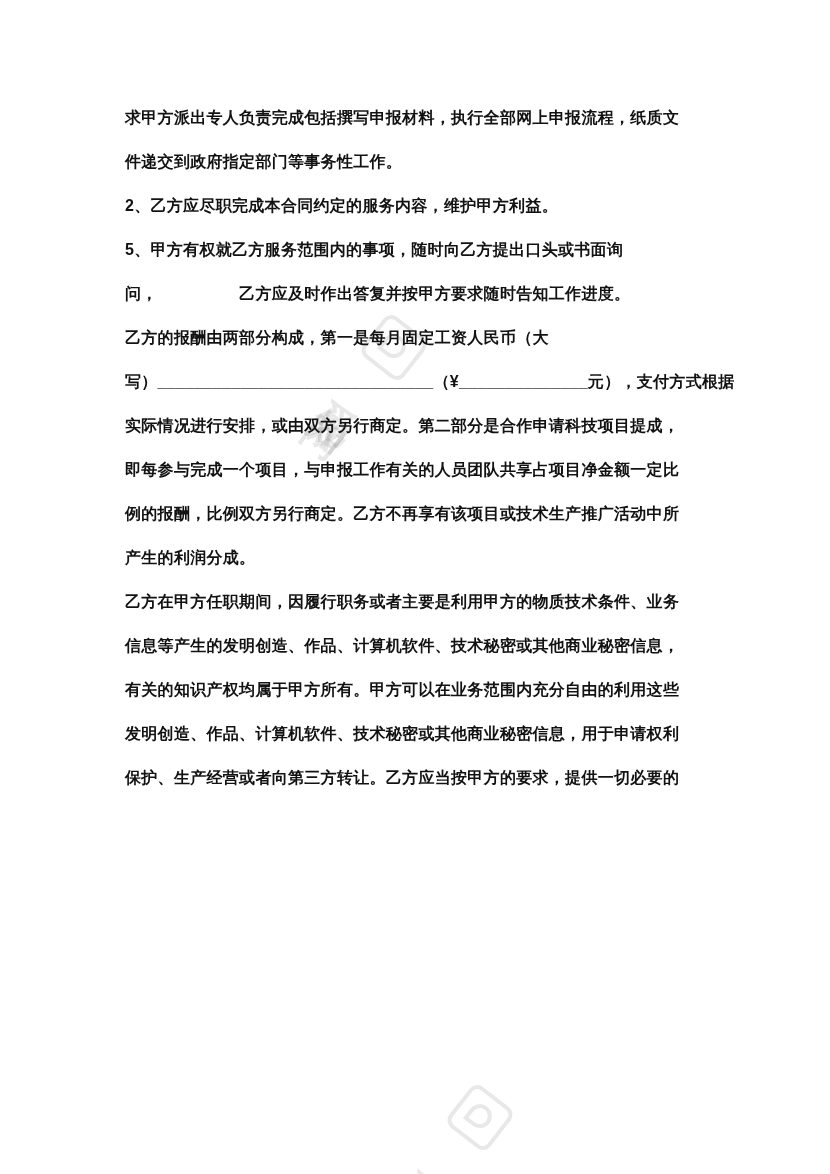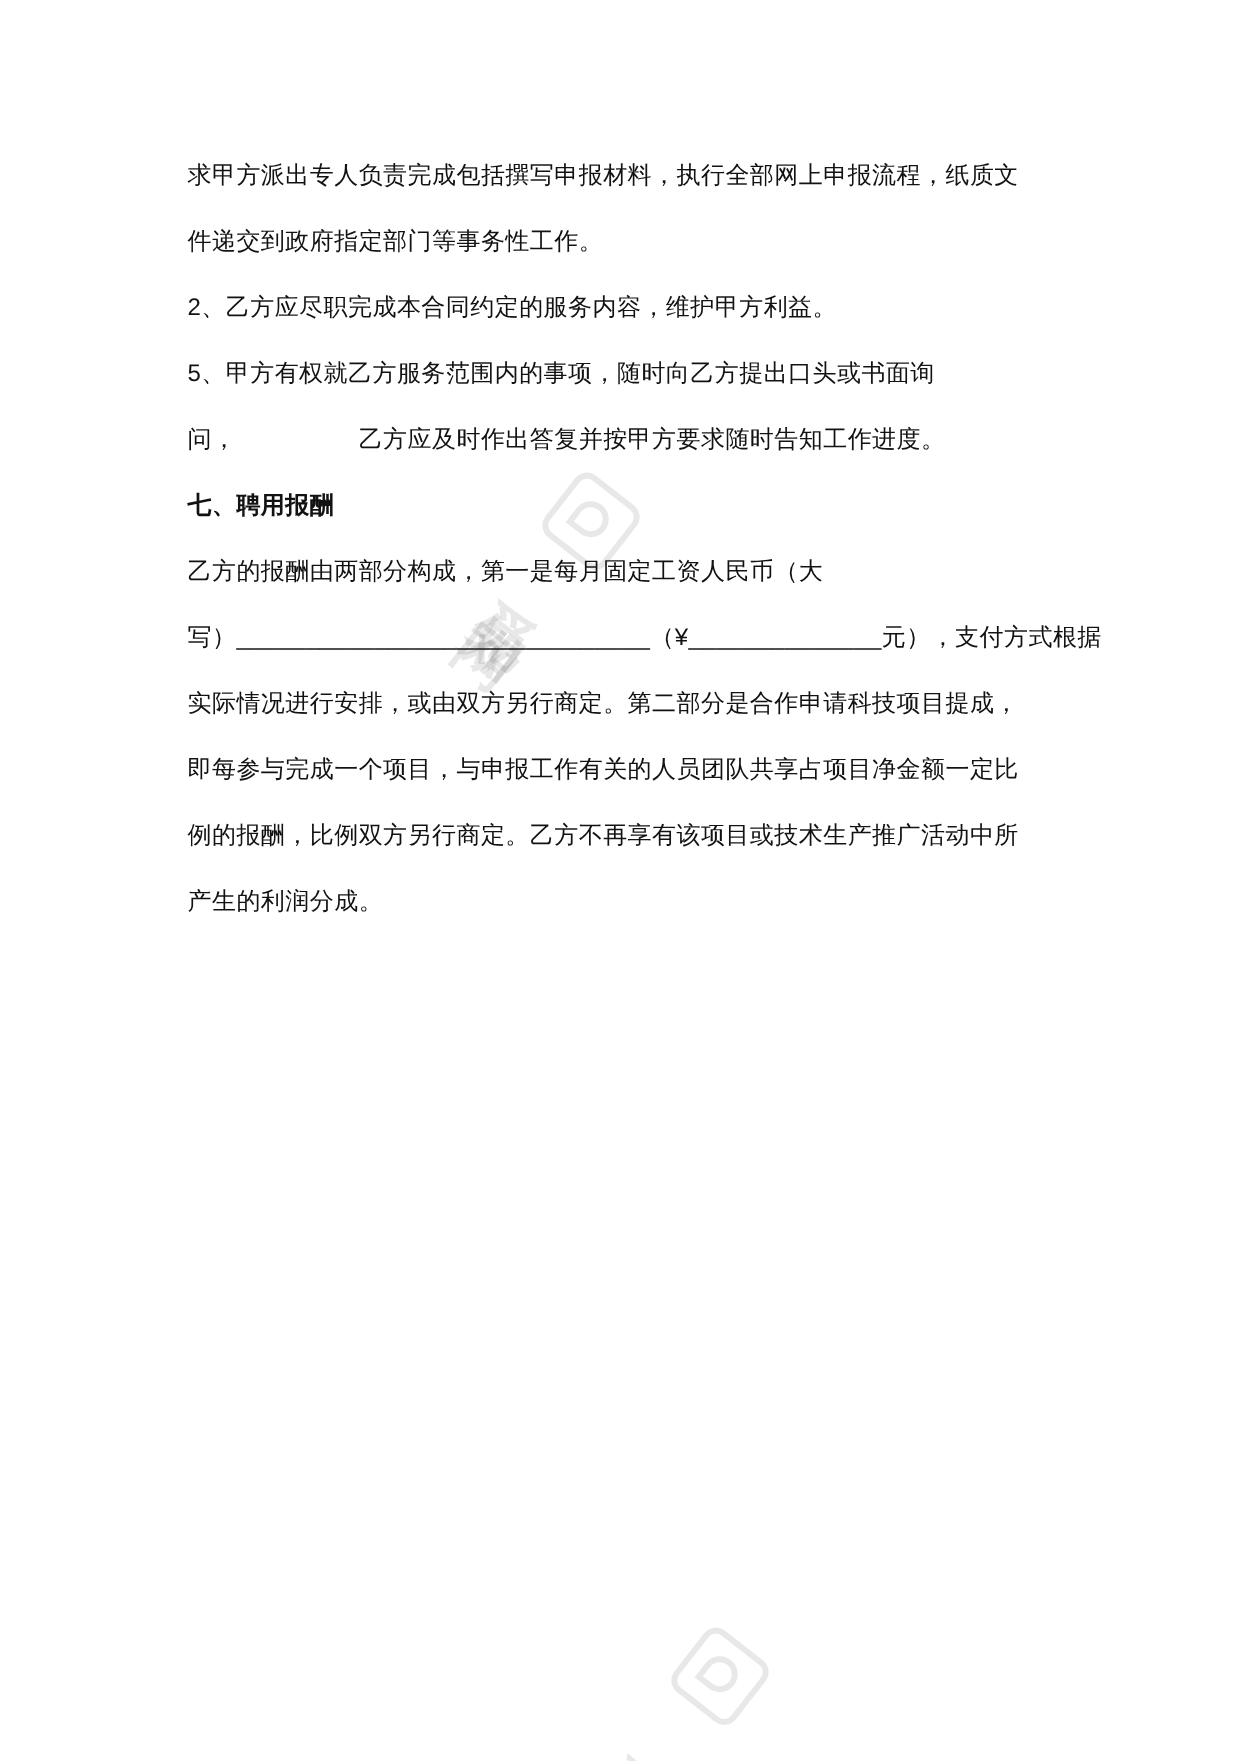--- a/index.html
+++ b/index.html
@@ -23,21 +23,21 @@
     top: 96px;
     width: 655px;
     font-size: 16px;
     line-height: 44px;
     color: #121212;
     letter-spacing: 0.3px;
   }
   .para {
     margin: 0;
     white-space: pre-wrap;
-    font-weight: 400;
+    font-weight: 700;
   }
   .para.heading {
     font-weight: 700;
   }
   
   .watermark {
     position: absolute;
     display: flex;
     flex-direction: column;
     align-items: center;
@@ -88,22 +88,26 @@
     <div class="wm-logo"></div>
     <div class="wm-text">觅知网</div>
   </div>
 
   <div class="content">
       <p class="para">求甲方派出专人负责完成包括撰写申报材料，执行全部网上申报流程，纸质文
 件递交到政府指定部门等事务性工作。</p>
       <p class="para">2、乙方应尽职完成本合同约定的服务内容，维护甲方利益。</p>
       <p class="para">5、甲方有权就乙方服务范围内的事项，随时向乙方提出口头或书面询
 问，　　　　　乙方应及时作出答复并按甲方要求随时告知工作进度。</p>
-      <p class="para heading">七、聘用报酬</p>
       <p class="para">乙方的报酬由两部分构成，第一是每月固定工资人民币（大
 写）______________________________（¥______________元），支付方式根据
 实际情况进行安排，或由双方另行商定。第二部分是合作申请科技项目提成，
 即每参与完成一个项目，与申报工作有关的人员团队共享占项目净金额一定比
 例的报酬，比例双方另行商定。乙方不再享有该项目或技术生产推广活动中所
 产生的利润分成。</p>
+      <p class="para">乙方在甲方任职期间，因履行职务或者主要是利用甲方的物质技术条件、业务
+信息等产生的发明创造、作品、计算机软件、技术秘密或其他商业秘密信息，
+有关的知识产权均属于甲方所有。甲方可以在业务范围内充分自由的利用这些
+发明创造、作品、计算机软件、技术秘密或其他商业秘密信息，用于申请权利
+保护、生产经营或者向第三方转让。乙方应当按甲方的要求，提供一切必要的</p>
     </div>
 
 </div>
 
 </body></html>

